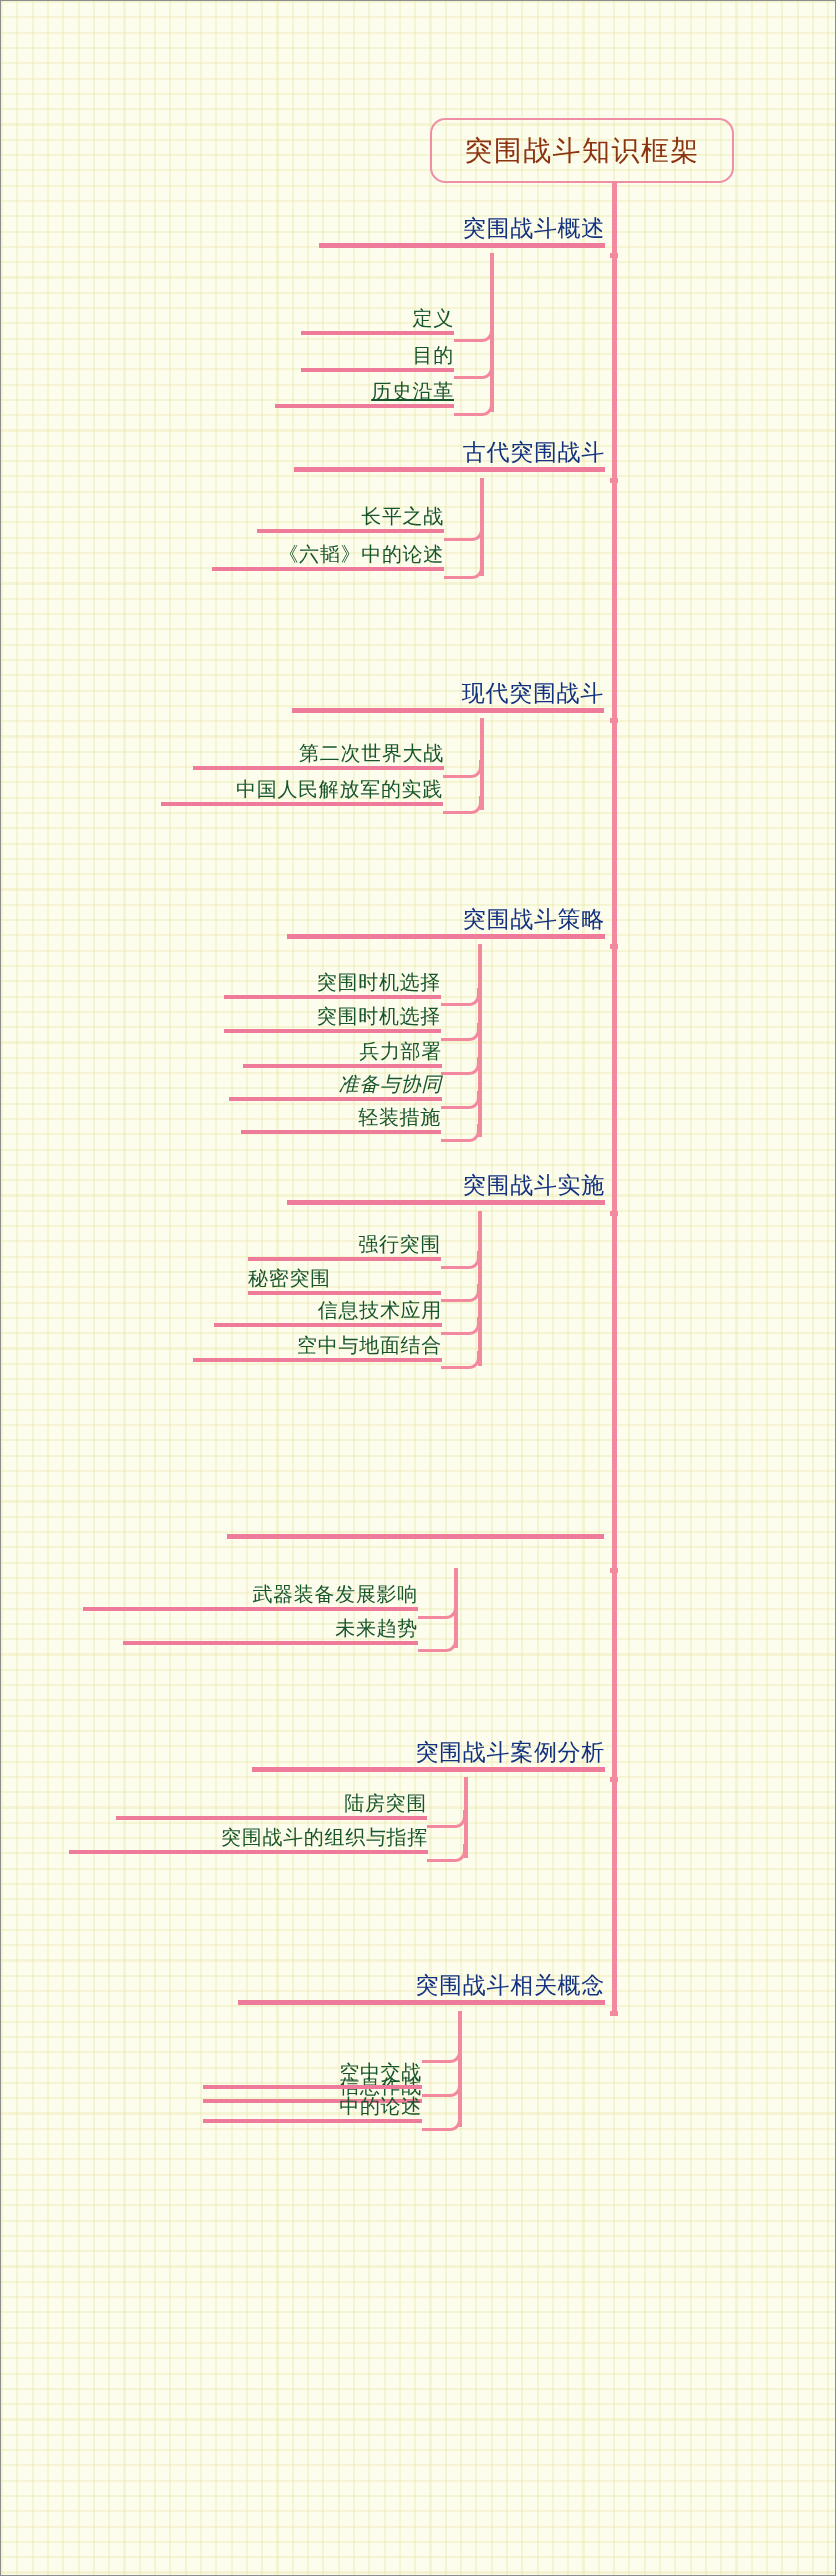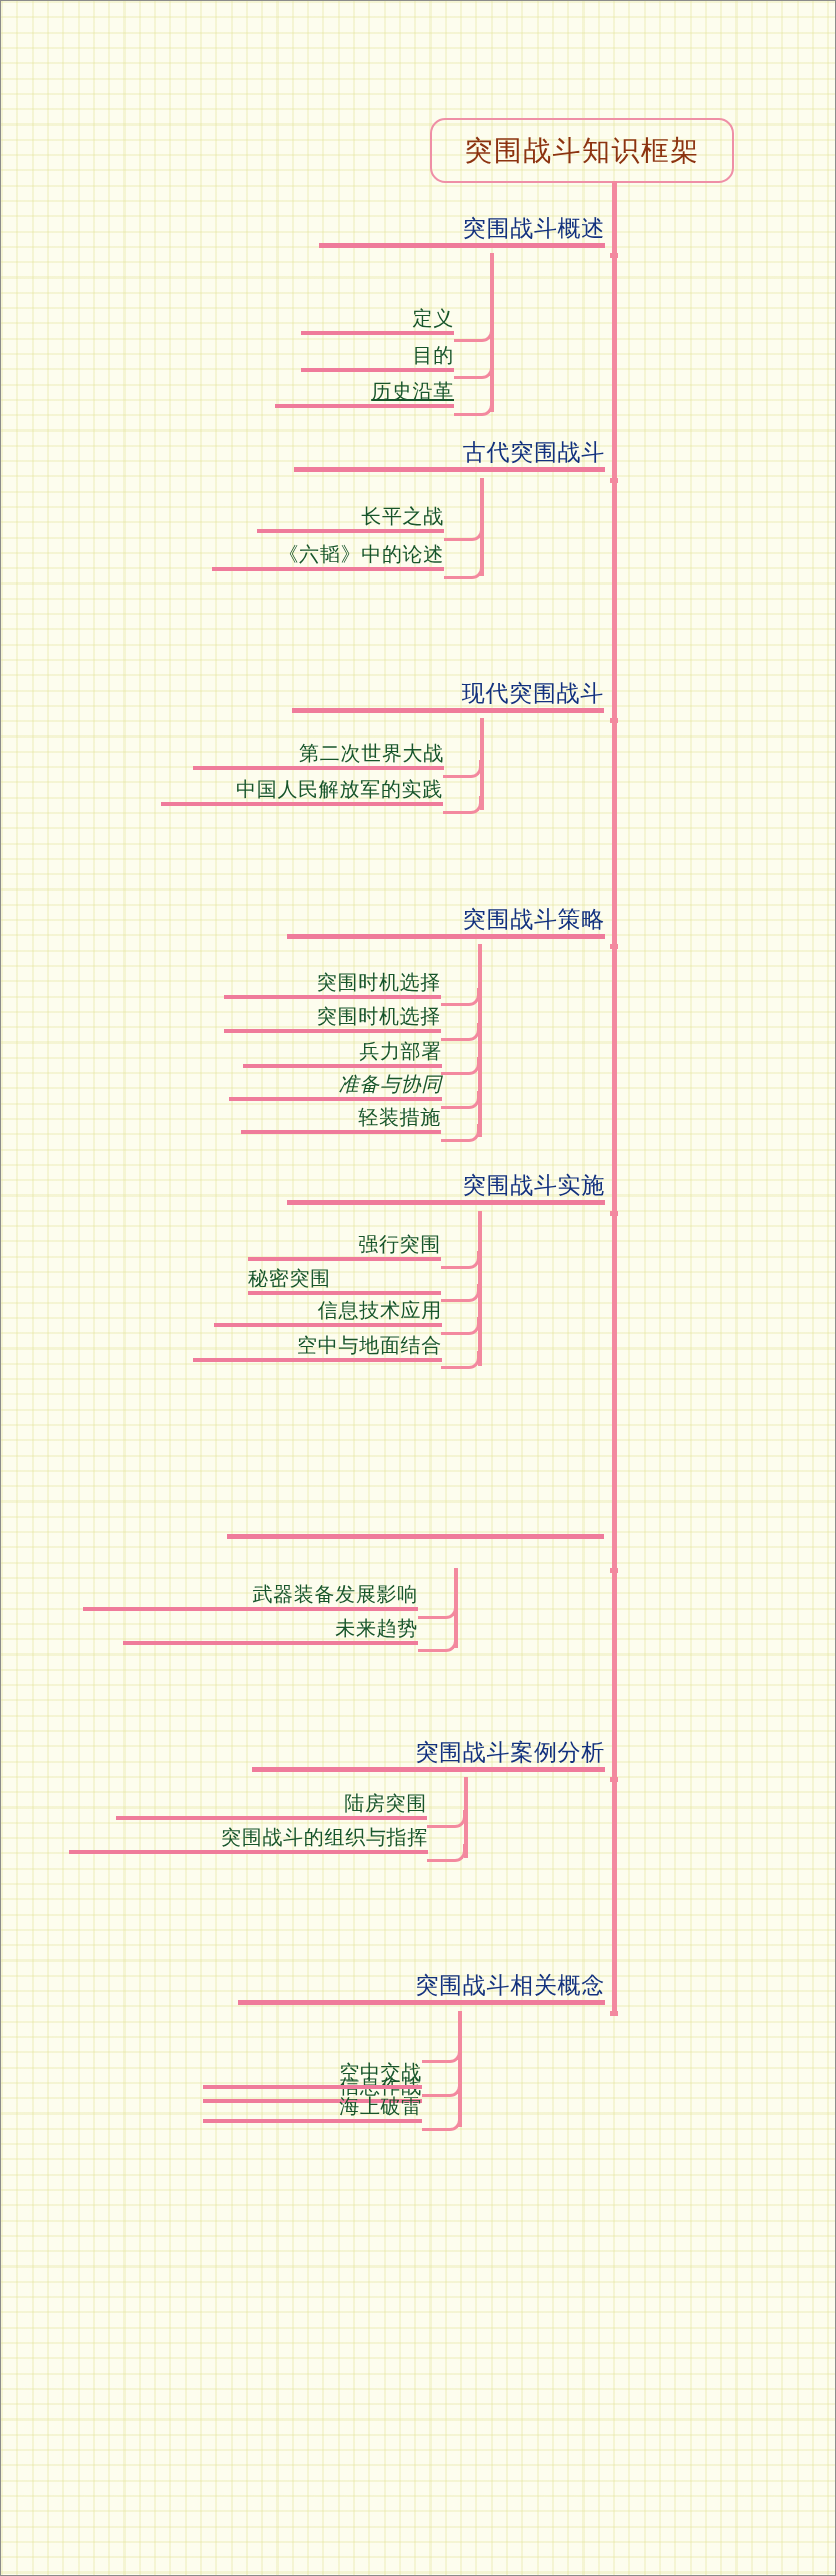--- a/index.html
+++ b/index.html
@@ -242,19 +242,19 @@
       </div>
       <div class="node lvl3" style="left: 202px; top: 2028px; width: 219px; margin-top: 47px;">
         <span class="txt" style="text-align: right;">信息作战</span>
         <span class="ul"></span>
       </div>
       <div class="node lvl3" style="left: 202px; top: 2061px; width: 219px;">
         <span class="txt" style="text-align: right;">空中交战</span>
         <span class="ul"></span>
       </div>
       <div class="node lvl3" style="left: 202px; top: 2095px; width: 219px;">
-        <span class="txt" style="text-align: right;">海上破雷</span>
+        <span class="txt" style="text-align: right;">中的论述</span>
         <span class="ul"></span>
       </div>
     </div>
 
 </div>
 
 
 </body></html>

